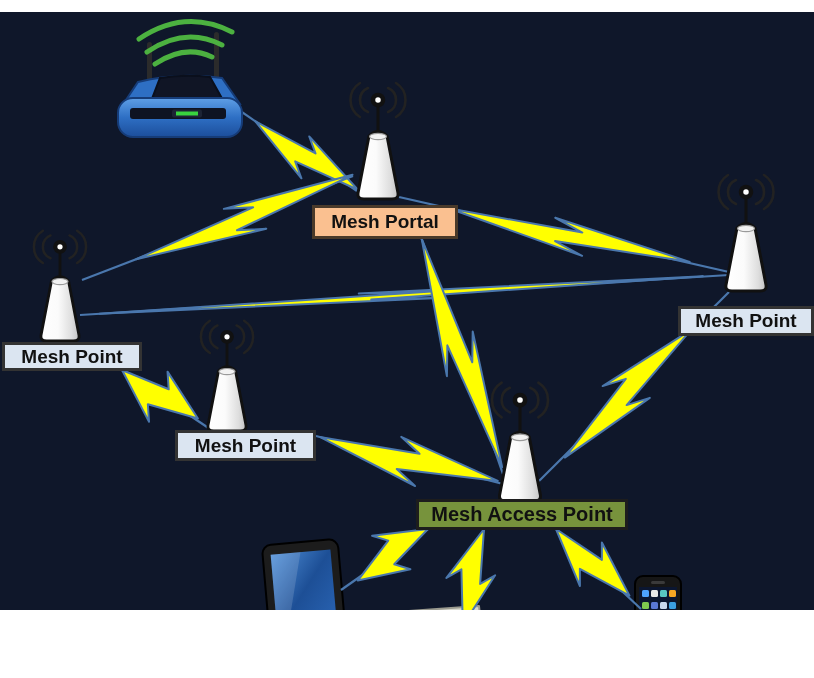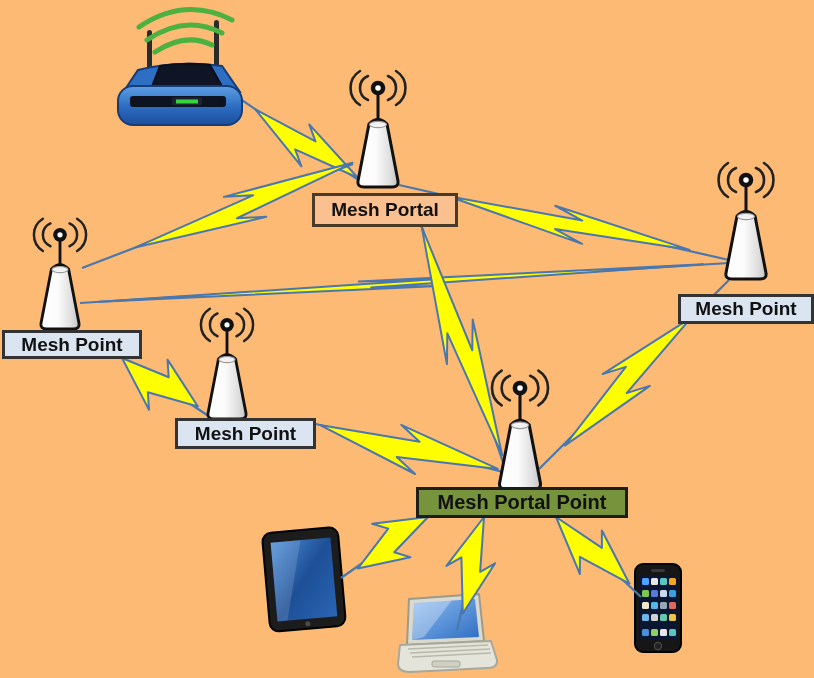--- a/index.html
+++ b/index.html
@@ -1,17 +1,17 @@
 <!DOCTYPE html>
 <html><head>
 <meta charset="utf-8">
 <style>
   html,body{margin:0;padding:0;background:#fff;}
-  #stage{position:relative;width:814px;height:678px;background:#fdba74;overflow:hidden;
-         font-family:"Liberation Sans",sans-serif;}
+  #stage{position:relative;width:814px;height:598px;background:#0f172a;overflow:hidden;
+         font-family:"Liberation Sans",sans-serif;margin-top:12px;}
   #diagram-svg{position:absolute;left:0;top:0;}
   .node-label{position:absolute;display:flex;align-items:center;justify-content:center;
               font-weight:bold;color:#111;box-sizing:border-box;border:3px solid #3a3a3a;
               white-space:nowrap;}
   .lbl-portal{left:312px;top:193px;width:146px;height:34px;font-size:19px;border-color:#4a3a2a;}
   .lbl-mp-left{left:2px;top:330px;width:140px;height:29px;font-size:19px;border-color:#333;}
   .lbl-mp-center{left:175px;top:418px;width:141px;height:31px;font-size:19px;border-color:#333;}
   .lbl-mp-right{left:678px;top:294px;width:136px;height:30px;font-size:19px;border-color:#333;}
   .lbl-map{left:416px;top:487px;width:212px;height:31px;font-size:20px;border-color:#1d1d1d;}
 </style>
@@ -145,15 +145,15 @@
   <use href="#tower" transform="translate(60,327) scale(0.95)"></use>
   <use href="#tower" transform="translate(227,417) scale(0.95)"></use>
   <use href="#tower" transform="translate(746,277)"></use>
   <use href="#tower" transform="translate(520,487) scale(1.02)"></use>
 </svg>
 
 <div class="node-label lbl-portal" style="background: rgb(250, 192, 144);">Mesh Portal</div>
 <div class="node-label lbl-mp-left" style="background: rgb(219, 229, 241);">Mesh Point</div>
 <div class="node-label lbl-mp-center" style="background: rgb(219, 229, 241);">Mesh Point</div>
 <div class="node-label lbl-mp-right" style="background: rgb(219, 229, 241);">Mesh Point</div>
-<div class="node-label lbl-map" style="background: rgb(119, 147, 60);">Mesh Portal Point</div>
+<div class="node-label lbl-map" style="background: rgb(119, 147, 60);">Mesh Access Point</div>
 
 </div>
 
 </body></html>

